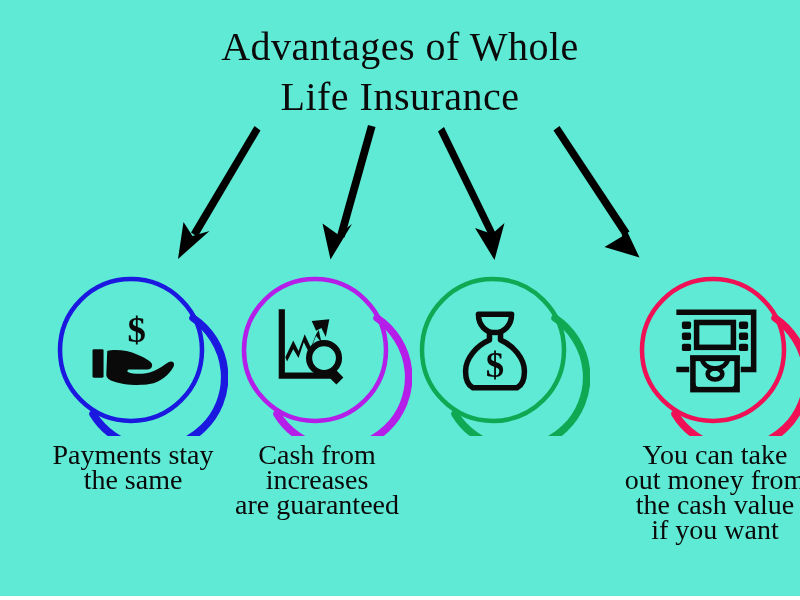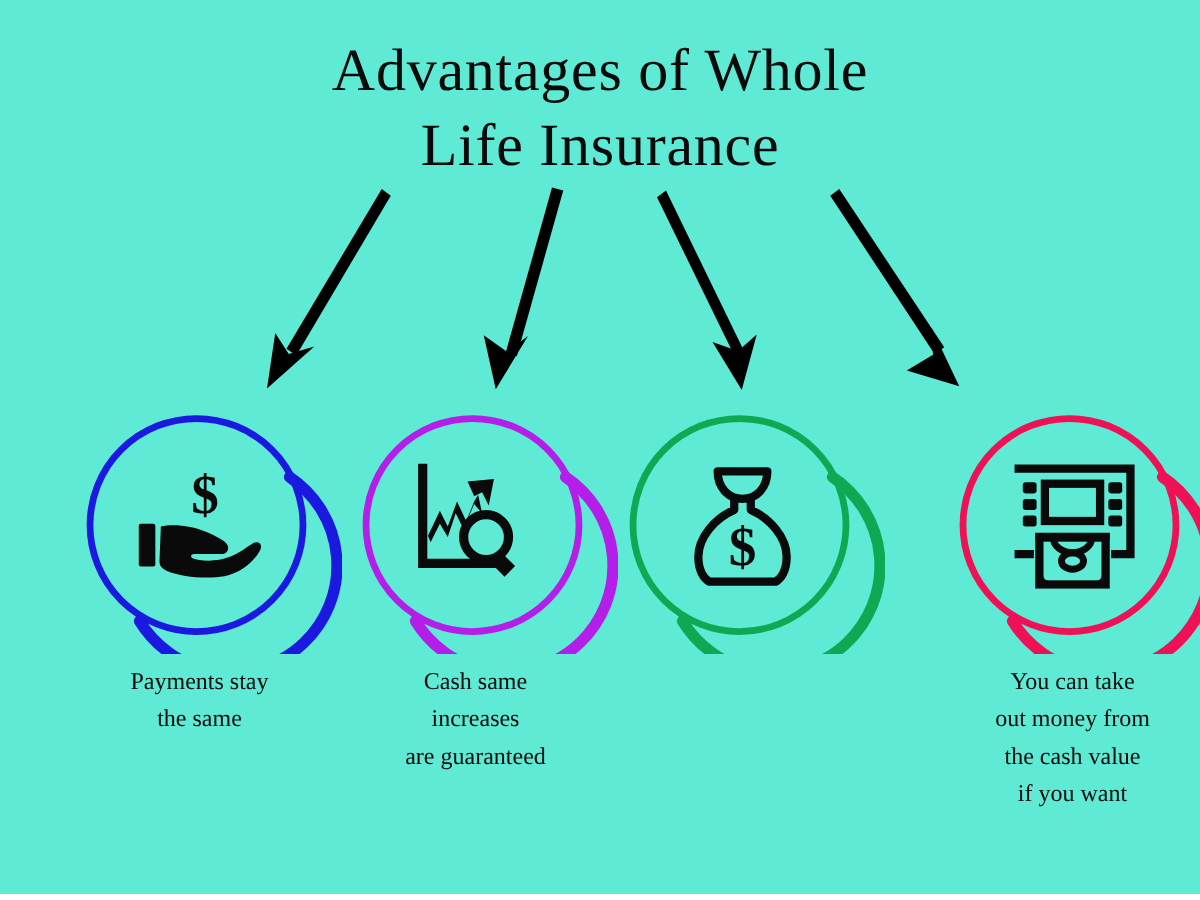--- a/index.html
+++ b/index.html
@@ -73,21 +73,21 @@
     transform: translate(-50%, -50%);
     width: 92px;
     height: 92px;
   }
   .glyph-2 { width: 88px; height: 88px; }
 
   .caption {
     margin-top: 6px;
     text-align: center;
     font-family: "Liberation Serif", serif;
-    font-size: 16px;
+    font-size: 28px;
     line-height: 25px;
     color: #0a0a0a;
     white-space: pre-line;
   }
   .cap-0 { padding: 0 6px; }
   .cap-1 { padding: 0 0px; }
   .cap-2 { padding: 0 18px; }
   .cap-3 { padding: 0 0px; }
 </style>
 </head>
@@ -167,21 +167,21 @@
           <path d="M44,16 L64,14 L60,34 L55,24 L49,27 Z"></path>
         </g>
         <g fill="none" stroke="#0a0a0a">
           <circle cx="58" cy="58" r="17" stroke-width="7"></circle>
         </g>
         <g fill="#0a0a0a">
           <path d="M70,70 L80,80 L72,88 L62,78 Z"></path>
         </g>
       </svg>
     </div>
-    <div class="caption cap-1">Cash same
+    <div class="caption cap-1">Cash from
 increases
 are guaranteed</div>
   </div>
 
   <div class="col col-2">
     <div class="icon-wrap">
       <svg class="ring" viewBox="0 0 190 170">
         <circle cx="93" cy="84" r="71" fill="none" stroke="#0FA954" stroke-width="4.5"></circle>
         <path d="M 155 52 A 71 71 0 1 1 55 148" fill="none" stroke="#0FA954" stroke-width="7.5" stroke-linecap="round"></path>
       </svg>

